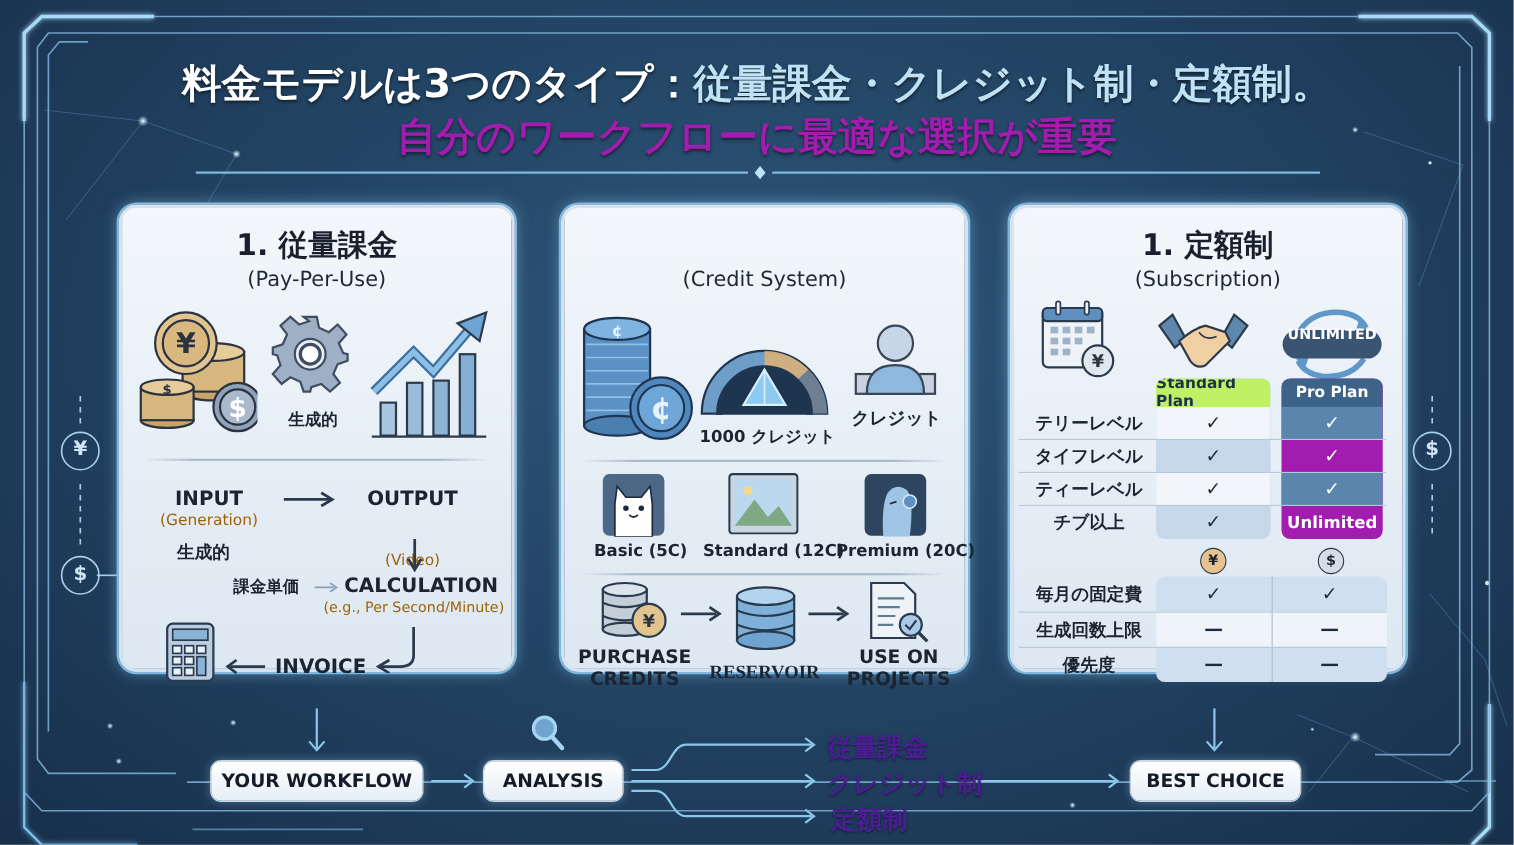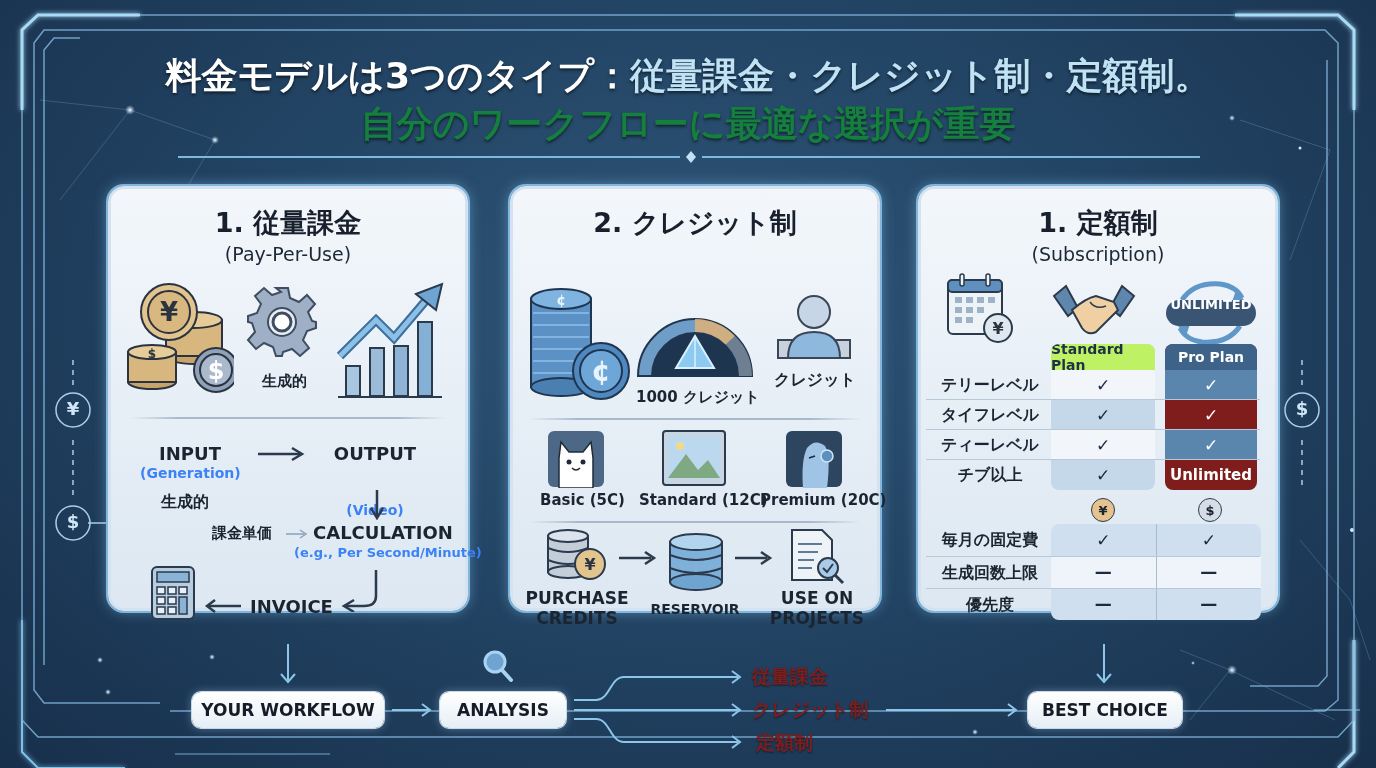--- a/index.html
+++ b/index.html
@@ -13,57 +13,57 @@
   .abs { position: absolute; }
   svg.overlay { position: absolute; left: 0; top: 0; width: 1376px; height: 768px; pointer-events: none; }
 
   
   .title {
     position: absolute; left: 0; width: 1376px; text-align: center;
     font-weight: bold; letter-spacing: 0px;
     text-shadow: 0 2px 3px rgba(0,0,0,0.55);
   }
   .title1 { top: 52px; font-size: 36px; }
-  .title2 { top: 100px; font-size: 36px; color: #15803d; }
+  .title2 { top: 100px; font-size: 36px; color: #a21caf; }
   .t-white { color: #ffffff; }
   .t-blue { color: #bfe3f5; }
 
   
   .panel {
     position: absolute; top: 186px; height: 425px;
     background: linear-gradient(180deg, #f3f7fb 0%, #e6eef6 55%, #dde8f2 100%);
     border-radius: 16px;
     border: 3px solid #d5e3f0;
     box-shadow: 0 0 0 2px #7fb7de, 0 0 14px rgba(140,200,240,0.55);
   }
   .p1 { left: 108px; width: 360px; }
   .p2 { left: 510px; width: 370px; }
   .p3 { left: 918px; width: 360px; }
   .panel-title { position: absolute; left: 0; right: 0; top: 16px; text-align: center; font-size: 27px; font-weight: bold; color: #17202c; }
   .panel-sub { position: absolute; left: 0; right: 0; top: 54px; text-align: center; font-size: 19px; color: #1d2836; }
   .divider { position: absolute; height: 2px; background: linear-gradient(90deg, rgba(150,170,195,0), #a9b9cc 15%, #a9b9cc 85%, rgba(150,170,195,0)); }
 
   .lbl { position: absolute; font-weight: bold; color: #1b2532; white-space: nowrap; }
   .lbl-c { text-align: center; }
-  .sm { font-weight: bold; font-size: 14px; color: #3b82f6; }
+  .sm { font-weight: normal; font-size: 14px; color: #a16207; }
 
   
   .pill {
     position: absolute; height: 36px; border-radius: 9px;
     background: linear-gradient(180deg, #ffffff 0%, #e5eef6 100%);
     box-shadow: 0 0 0 1px #c8d8e8, 0 0 10px rgba(170,215,245,0.45);
     font-weight: bold; font-size: 17px; color: #141c27;
     display: flex; align-items: center; justify-content: center;
   }
-  .branch { position: absolute; color: #7f1d1d; font-weight: bold; font-size: 19px; text-shadow: 0 1px 2px rgba(0,0,0,0.5); }
+  .branch { position: absolute; color: #4c1d95; font-weight: bold; font-size: 23px; text-shadow: 0 1px 2px rgba(0,0,0,0.5); }
 
   
   .tbl-col { position: absolute; border-radius: 8px; overflow: hidden; }
   .col-std { left: 1051px; top: 344px; width: 104px; height: 146px; background: #c4d8ea; }
-  .col-pro { left: 1165px; top: 344px; width: 92px; height: 146px; background: #7f1d1d; }
+  .col-pro { left: 1165px; top: 344px; width: 92px; height: 146px; background: #a21caf; }
   .col-head { height: 26px; font-size: 14px; font-weight: bold; display: flex; align-items: center; justify-content: center; }
   .col-std .col-head { color: #1f3148; background: #bef264; }
   .col-pro .col-head { color: #ffffff; background: #3e6388; }
   .cell { height: 30px; display: flex; align-items: center; justify-content: center; font-size: 17px; font-weight: bold; }
   .col-std .cell { color: #1b2a3c; }
   .col-std .cell.alt { background: #f2f6fa; }
   .col-pro .cell { color: #ffffff; }
   .col-pro .cell.alt { background: #5a86ad; }
   .row-lbl { position: absolute; left: 930px; width: 120px; text-align: center; font-size: 16px; font-weight: bold; color: #1b2532; }
   .row-line { position: absolute; left: 926px; width: 334px; height: 1px; background: #b9c8d8; }
@@ -261,21 +261,21 @@
       <rect x="29" y="22" width="8" height="7"></rect>
     <rect x="7" y="32" width="8" height="7"></rect>
       <rect x="18" y="32" width="8" height="7"></rect>
       <rect x="29" y="32" width="8" height="17" fill="#8ab4d6"></rect>
     <rect x="7" y="42" width="8" height="7"></rect>
       <rect x="18" y="42" width="8" height="7"></rect>
   </g>
 </svg>
 
 <div class="panel p2">
-  <div class="panel-title">2. クレジット制</div>
+  <div class="panel-sub">(Credit System)</div>
   <div class="divider" style="left:16px;right:16px;top:229px;"></div>
   <div class="divider" style="left:16px;right:16px;top:332px;"></div>
 </div>
 <svg class="abs" style="left:527px;top:285px;" width="110" height="120" viewBox="0 0 110 120">
   <g stroke="#1f3550" stroke-width="2">
     <rect x="4" y="14" width="60" height="88" fill="#5b91c4"></rect>
     <g stroke="#8fc0e8" stroke-width="1.5">
         <line x1="6" y1="28" x2="62" y2="28"></line>
         <line x1="6" y1="40" x2="62" y2="40"></line>
         <line x1="6" y1="52" x2="62" y2="52"></line>
@@ -361,21 +361,21 @@
       <line x1="10" y1="40" x2="24" y2="40"></line>
     </g>
   <circle cx="40" cy="40" r="10" fill="#a9cbe8" stroke="#2b3a4c" stroke-width="2"></circle>
   <path d="M35 40 L39 44 L45 36" stroke="#2b3a4c" stroke-width="2" fill="none"></path>
   <line x1="47" y1="47" x2="55" y2="55" stroke="#2b3a4c" stroke-width="3"></line>
 </svg>
 <div class="lbl lbl-c" style="left:522px;top:588px;width:110px;font-size:17px;line-height:20px;">
   <div>PURCHASE</div>
   <div>CREDITS</div>
 </div>
-<div class="lbl lbl-c" style="left:640px;top:601px;width:110px;font-size:14px;">RESERVOIR</div>
+<div class="lbl lbl-c" style="left:640px;top:601px;width:110px;font-size:17px;font-family:Liberation Serif, serif;">RESERVOIR</div>
 <div class="lbl lbl-c" style="left:762px;top:588px;width:110px;font-size:17px;line-height:20px;">
   <div>USE ON</div>
   <div>PROJECTS</div>
 </div>
 
 <div class="panel p3">
   <div class="panel-title">1. 定額制</div>
   <div class="panel-sub">(Subscription)</div>
 </div>
 <svg class="abs" style="left:946px;top:272px;" width="68" height="72" viewBox="0 0 68 72">

